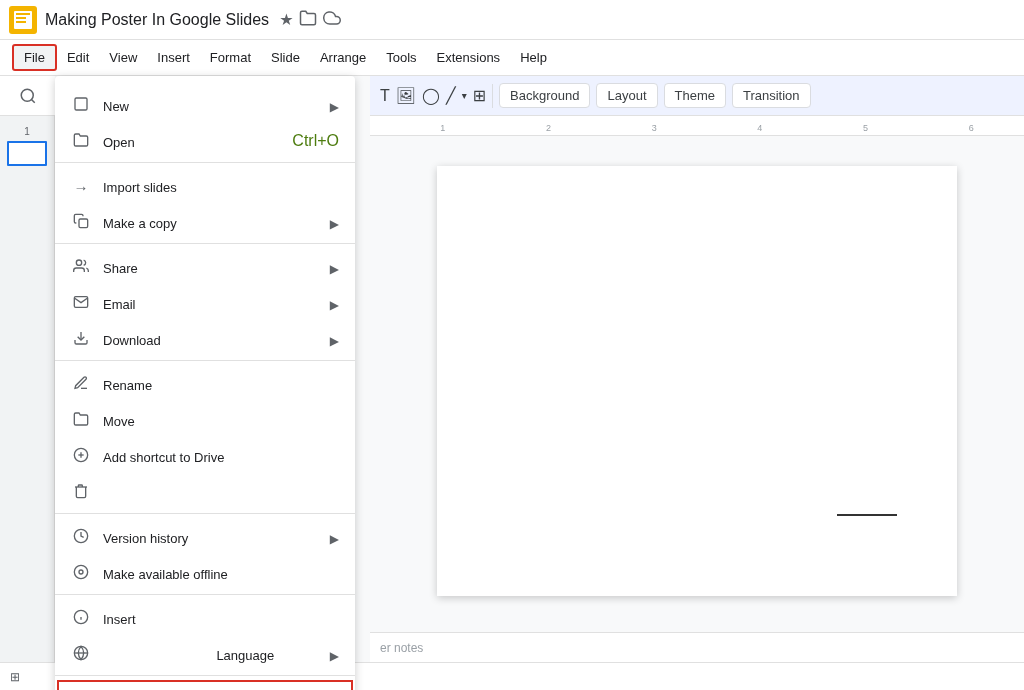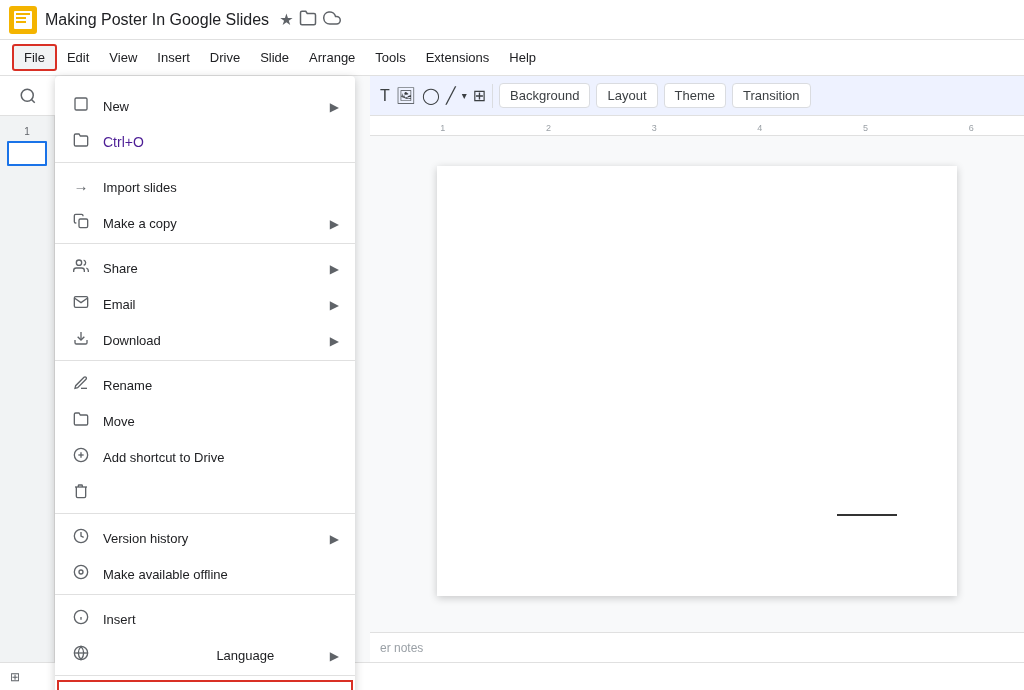--- a/index.html
+++ b/index.html
@@ -148,22 +148,22 @@
       margin-right: 12px;
       display: flex;
       align-items: center;
       justify-content: center;
       color: #5f6368;
       font-size: 15px;
       flex-shrink: 0;
     }
     .dropdown-item .item-label { flex: 1; }
     .dropdown-item .item-shortcut {
-      color: #4c1d95;
-      font-size: 14px;
+      color: #4d7c0f;
+      font-size: 16px;
     }
     .dropdown-item .item-arrow {
       color: #5f6368;
       font-size: 12px;
     }
 
     
     .main-area {
       position: absolute;
       top: 116px;
@@ -290,21 +290,21 @@
         <path d="M18 10h-1.26A8 8 0 109 20h9a5 5 0 000-10z"></path>
       </svg>
   </span>
 </div>
 
 <div class="menu-bar">
   <div class="menu-item active" style="border: 2px solid #d93025; background:#f1f3f4;">File</div>
   <div class="menu-item">Edit</div>
   <div class="menu-item">View</div>
   <div class="menu-item">Insert</div>
-  <div class="menu-item">Drive</div>
+  <div class="menu-item">Format</div>
   <div class="menu-item">Slide</div>
   <div class="menu-item">Arrange</div>
   <div class="menu-item">Tools</div>
   <div class="menu-item">Extensions</div>
   <div class="menu-item">Help</div>
 </div>
 
 <div class="left-bar">
   <svg width="18" height="18" viewBox="0 0 24 24" fill="none" stroke="#5f6368" stroke-width="2">
     <circle cx="11" cy="11" r="8"></circle>
@@ -350,20 +350,21 @@
       </span>
       <span class="item-label">New</span>
       <span class="item-arrow">▶</span>
     </div>
     <div class="dropdown-item">
       <span class="item-icon">
         <svg width="16" height="16" viewBox="0 0 24 24" fill="none" stroke="#5f6368" stroke-width="2">
             <path d="M22 19a2 2 0 01-2 2H4a2 2 0 01-2-2V5a2 2 0 012-2h5l2 3h9a2 2 0 012 2z"></path>
           </svg>
       </span>
+      <span class="item-label">Open</span>
       <span class="item-shortcut">Ctrl+O</span>
     </div>
   </div>
 
   <div class="menu-section">
     <div class="dropdown-item">
       <span class="item-icon" style="font-weight:bold;color:#5f6368;">→</span>
       <span class="item-label">Import slides</span>
     </div>
     <div class="dropdown-item">

